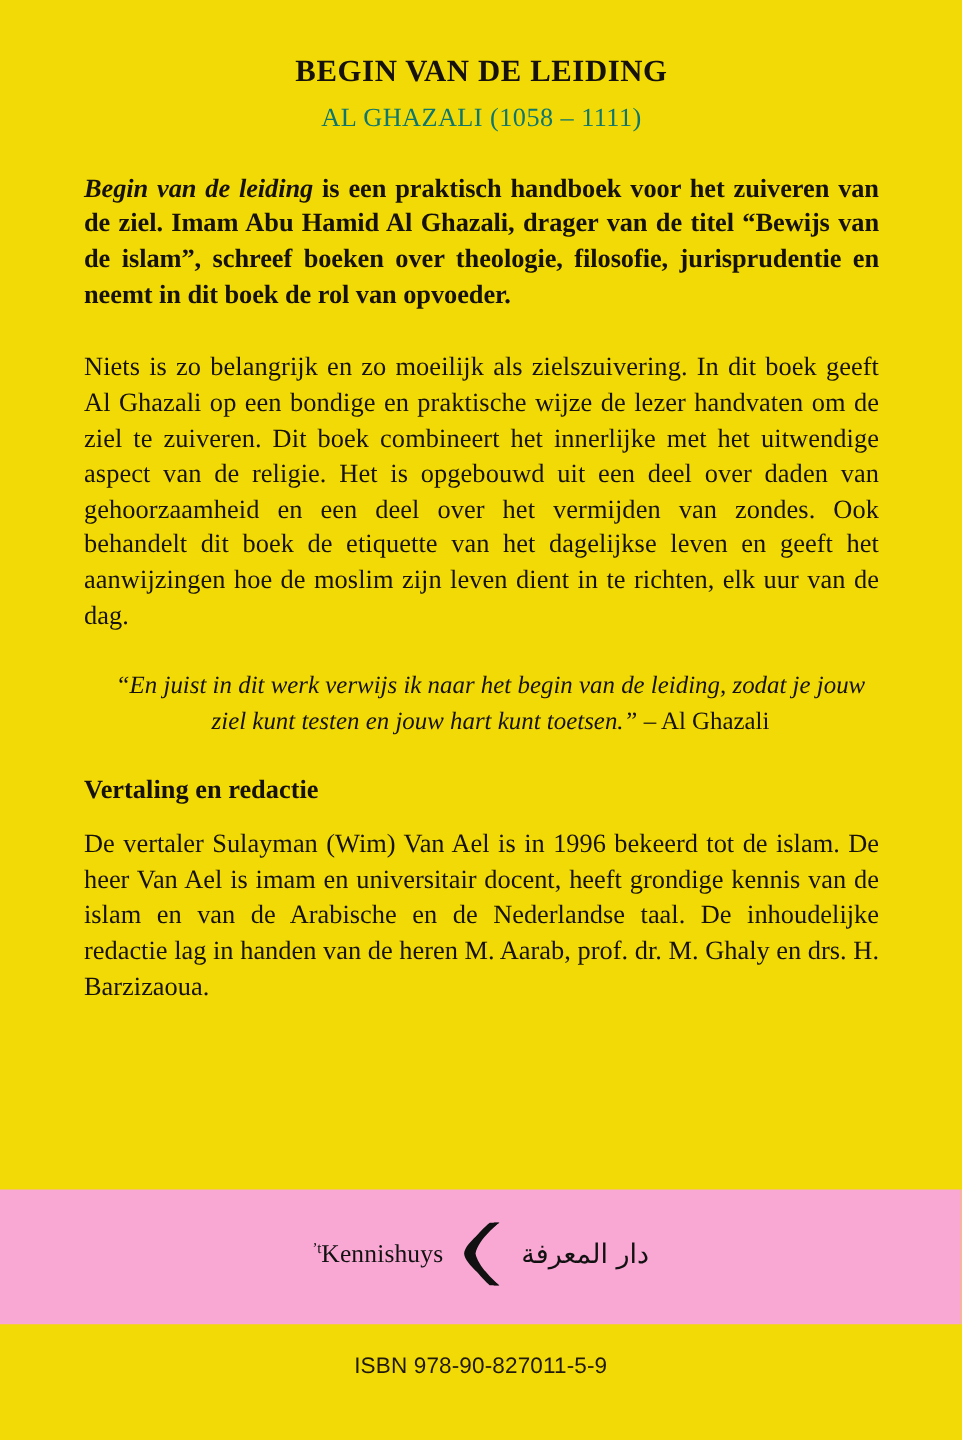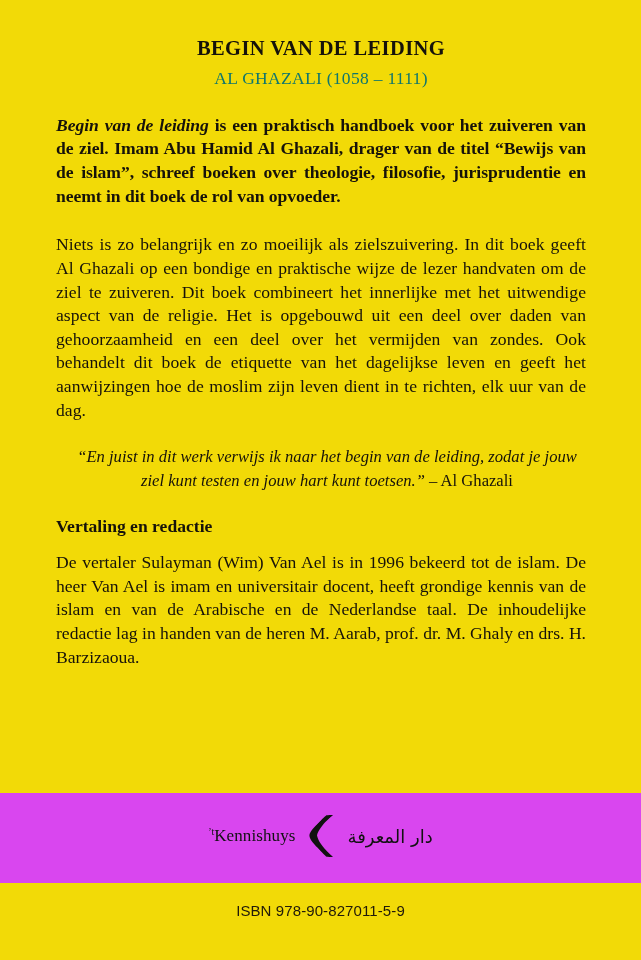--- a/index.html
+++ b/index.html
@@ -103,21 +103,21 @@
     margin-top: 14px;
   }
 
   
   .logo-band {
     position: absolute;
     left: 0;
     top: 793px;
     width: 641px;
     height: 90px;
-    background: #d946ef;
+    background: #f9a8d4;
     display: flex;
     align-items: center;
     justify-content: center;
   }
   .logo {
     display: flex;
     align-items: center;
     justify-content: center;
     gap: 13px;
     color: #111111;

